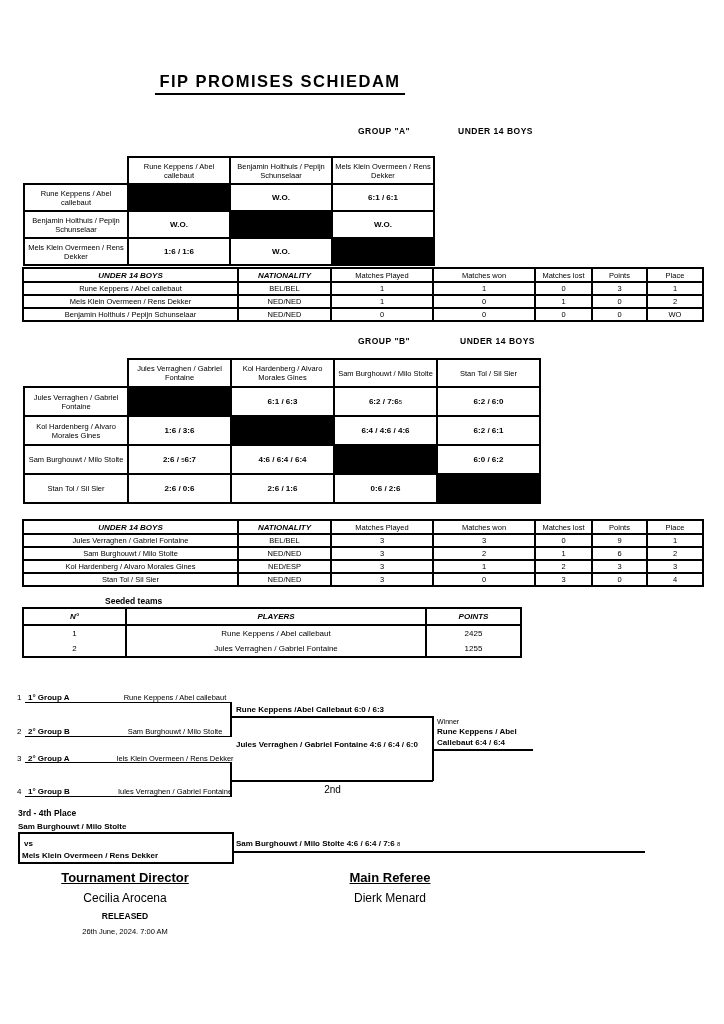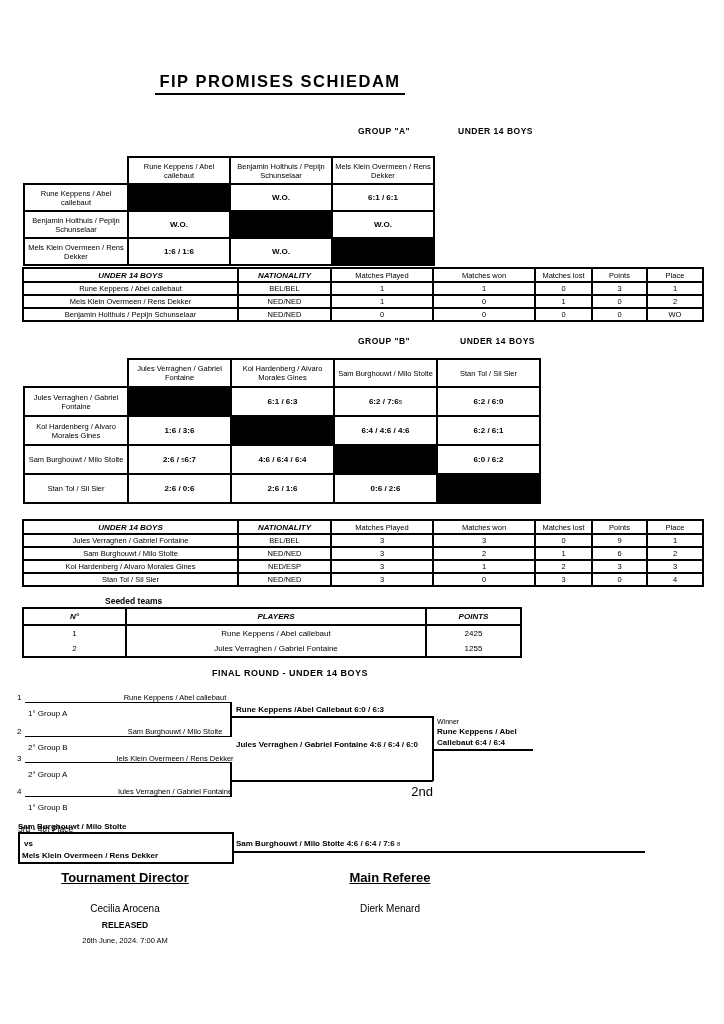--- a/index.html
+++ b/index.html
@@ -20,36 +20,36 @@
   .stand td.it{font-style:italic;font-weight:bold;font-size:8px;}
   
   .seed td{border-left:2px solid #000;border-right:2px solid #000;text-align:center;
            vertical-align:middle;font-size:8px;padding:0;overflow:hidden;}
   .seed tr.hdr td{border:2px solid #000;font-style:italic;font-weight:bold;}
   .seed{border:2px solid #000;}
   
   .hline{position:absolute;height:0;border-top:1px solid #000;}
   .hline2{position:absolute;height:0;border-top:2px solid #000;}
   .vline{position:absolute;width:0;border-left:2px solid #000;}
-  .b-label{position:absolute;font-size:8px;font-weight:normal;white-space:nowrap;margin-top:16px;}
+  .b-label{position:absolute;font-size:8px;font-weight:bold;white-space:nowrap;}
   .b-num{position:absolute;font-size:8px;white-space:nowrap;}
   .b-team{position:absolute;font-size:7.5px;text-align:center;white-space:nowrap;}
   .b-res{position:absolute;font-size:8px;font-weight:bold;white-space:nowrap;}
   .sec-label{position:absolute;font-size:8.5px;font-weight:bold;letter-spacing:.5px;white-space:nowrap;}
   .title-wrap{position:absolute;left:0;top:72px;width:560px;text-align:center;}
   .doc-title{display:inline-block;font-size:16.5px;font-weight:bold;letter-spacing:1.5px;
              border-bottom:2px solid #000;padding:0 4px 2px 4px;}
   .doc-sub{font-size:9px;margin-top:5px;}
   .doc-dates{font-size:8px;margin-top:5px;}
   .logo{position:absolute;left:30px;top:64px;display:flex;align-items:center;}
   .logo-text{margin-left:5px;font-weight:bold;font-size:10px;line-height:10.5px;
              transform:scaleX(.82);transform-origin:left center;letter-spacing:0;}
   .footer-block{position:absolute;width:150px;text-align:center;}
   .f-label{font-size:13px;font-weight:bold;text-decoration:underline;}
-  .f-name{font-size:10px;margin-top:18px;}
+  .f-name{font-size:12px;margin-top:6px;}
   .f-rel{font-size:8.5px;font-weight:bold;margin-top:6px;}
   .f-date{font-size:7.5px;margin-top:6px;}
 </style>
 </head>
 <body>
 
 <div class="page">
 
 
   <div class="title-wrap">
@@ -272,21 +272,20 @@
       <td>2425</td>
     </tr>
     <tr style="height:16px">
       <td>2</td>
       <td>Jules Verraghen / Gabriel Fontaine</td>
       <td>1255</td>
     </tr>
   </tbody>
     </table>
 
-  <div class="abs" style="left:0;top:668px;width:580px;text-align:center;font-size:9px;font-weight:bold;letter-spacing:.5px;">FINAL ROUND - UNDER 14 BOYS</div>
 
   <div class="b-num" style="left:17px;top:693px;">1</div>
   <div class="b-label" style="left:28px;top:693px;">1° Group A</div>
   <div class="b-team" style="left:115px;top:693px;width:120px;">Rune Keppens / Abel callebaut</div>
   <div class="hline" style="left:25px;top:702px;width:207px;"></div>
 
   <div class="b-res" style="left:236px;top:705px;">Rune Keppens /Abel Callebaut 6:0 / 6:3</div>
   <div class="hline2" style="left:232px;top:716px;width:201px;"></div>
 
   <div class="b-num" style="left:17px;top:727px;">2</div>
@@ -301,21 +300,21 @@
   <div class="b-res" style="left:437px;top:738px;">Callebaut  6:4 / 6:4</div>
   <div class="hline2" style="left:432px;top:749px;width:101px;"></div>
 
   <div class="b-num" style="left:17px;top:754px;">3</div>
   <div class="b-label" style="left:28px;top:754px;">2° Group A</div>
   <div class="b-team" style="left:115px;top:754px;width:120px;">Iels Klein Overmeen / Rens Dekker</div>
   <div class="hline" style="left:25px;top:762px;width:207px;"></div>
 
   <div class="b-res" style="left:236px;top:740px;">Jules Verraghen / Gabriel Fontaine 4:6 / 6:4 / 6:0</div>
   <div class="hline2" style="left:232px;top:780px;width:201px;"></div>
-  <div class="abs" style="left:232px;top:784px;width:201px;text-align:right;font-size:13px;">2nd</div>
+  <div class="abs" style="left:232px;top:784px;width:201px;text-align:center;font-size:10px;">2nd</div>
 
   <div class="b-num" style="left:17px;top:787px;">4</div>
   <div class="b-label" style="left:28px;top:787px;">1° Group B</div>
   <div class="b-team" style="left:115px;top:787px;width:120px;overflow:hidden;">Iules Verraghen / Gabriel Fontaine</div>
   <div class="hline" style="left:25px;top:796px;width:207px;"></div>
   <div class="vline" style="left:230px;top:762px;height:34px;"></div>
 
   <div class="b-label" style="left:18px;top:808px;font-size:8.5px;">3rd - 4th Place</div>
   <div class="b-res" style="left:18px;top:822px;">Sam Burghouwt / Milo Stolte</div>
   <div class="abs" style="left:18px;top:832px;width:212px;height:28px;border:2px solid #000;"></div>

